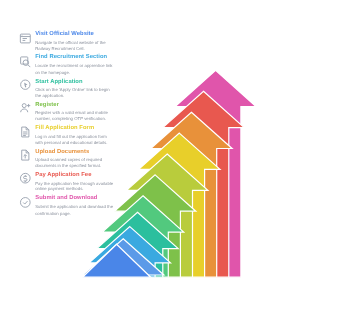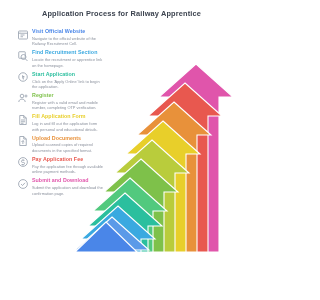--- a/index.html
+++ b/index.html
@@ -62,21 +62,20 @@
     line-height:1.42;
     color:#8a909c;
     letter-spacing:.005em;
   }
 </style>
 </head>
 <body>
 
 <div id="infographic">
 
-  <div class="title">Application Process for Railway Apprentice</div>
 
   <div class="arrows">
     <svg width="243" height="300" viewBox="0 0 243 300" xmlns="http://www.w3.org/2000/svg">
       <defs>
         
       </defs>
       <g>
 
         <polygon fill="#e055ab" stroke="#ffffff" stroke-width="1.1" points="196,64 233,97 219,97 219,252 196,252 196,97 159,97"></polygon>
 

